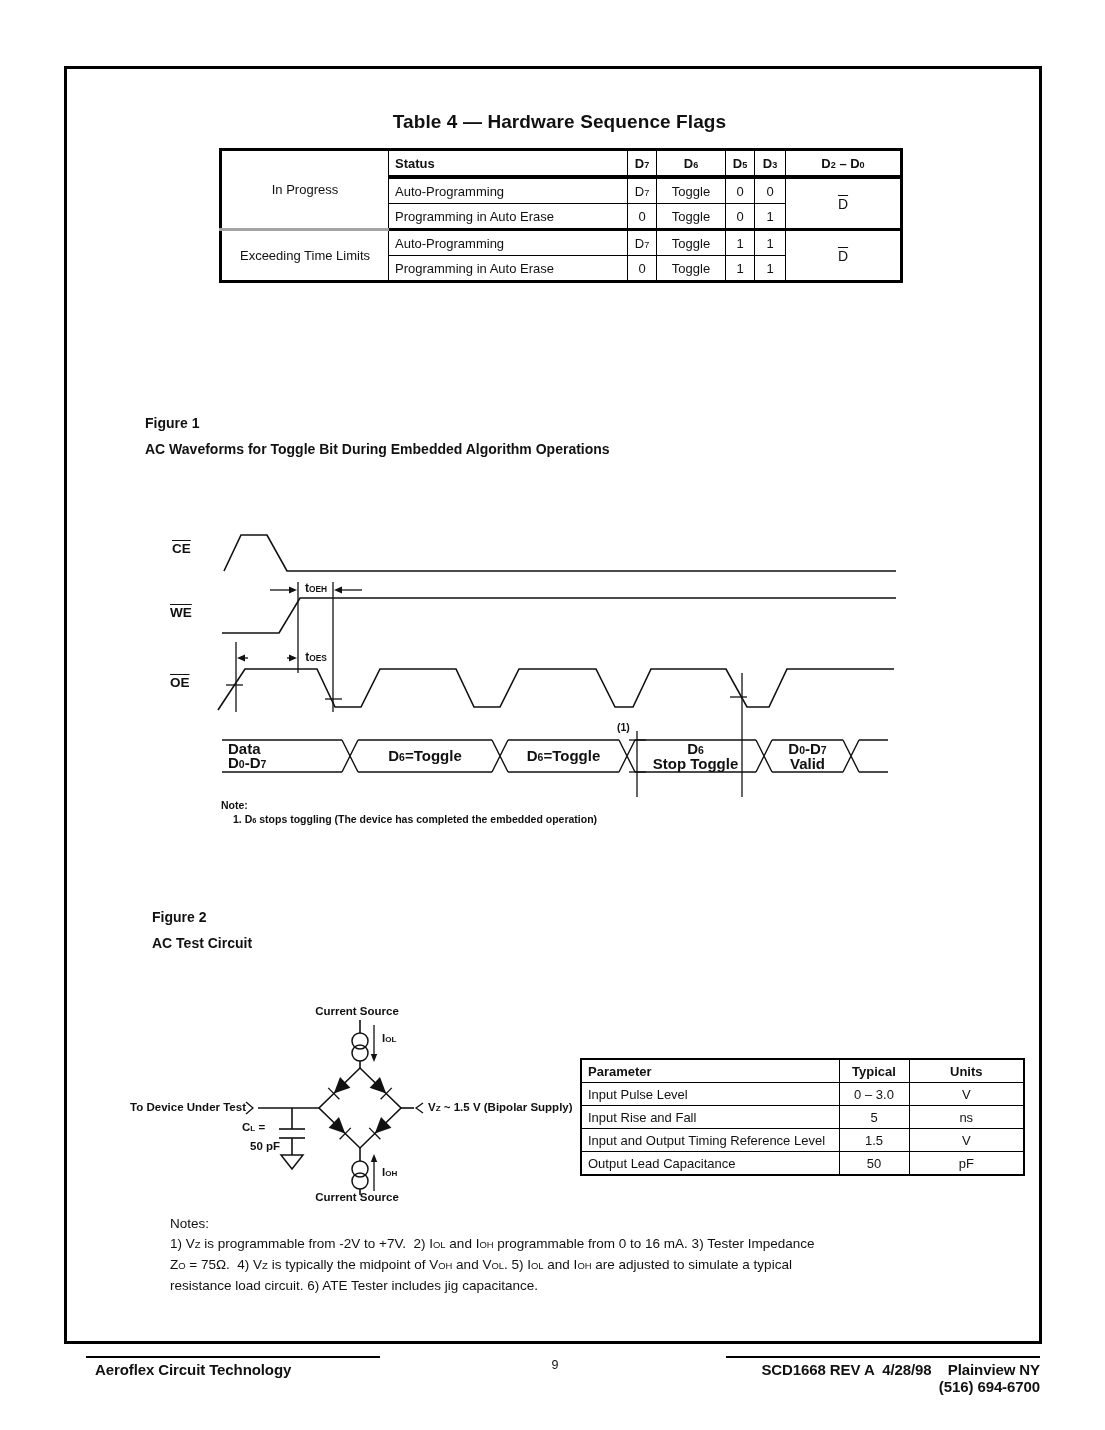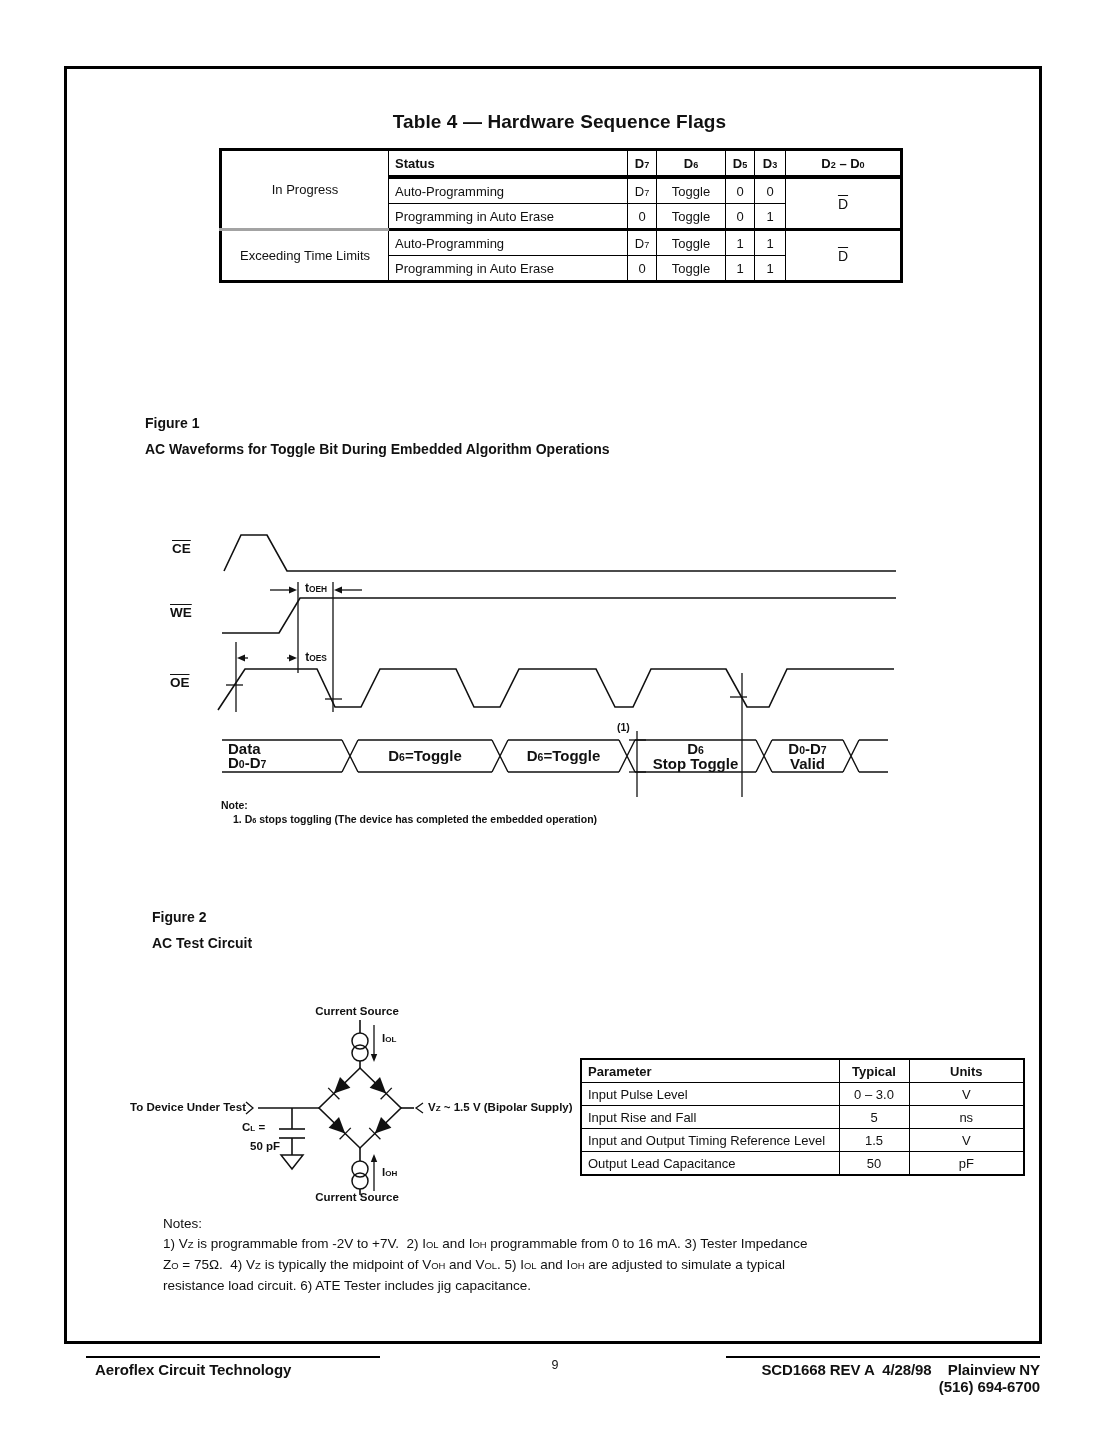--- a/index.html
+++ b/index.html
@@ -255,21 +255,21 @@
     <td>V</td>
   </tr>
   <tr>
     <td class="pl">Output Lead Capacitance</td>
     <td>50</td>
     <td>pF</td>
   </tr>
 </tbody>
   </table>
 
-<div class="abs notes" style="left:163px;top:1214px;width:860px;">
+<div class="abs notes" style="left:170px;top:1214px;width:860px;">
   <div>Notes:</div>
   <div class="pre"><span>1) V</span><span class="sb">Z</span><span> is programmable from -2V to +7V.  2) I</span><span class="sb">OL</span><span> and I</span><span class="sb">OH</span><span> programmable from 0 to 16 mA. 3) Tester Impedance</span></div>
   <div class="pre"><span>Z</span><span class="sb">O</span><span> = 75Ω.  4) V</span><span class="sb">Z</span><span> is typically the midpoint of V</span><span class="sb">OH</span><span> and V</span><span class="sb">OL</span><span>. 5) I</span><span class="sb">OL</span><span> and I</span><span class="sb">OH</span><span> are adjusted to simulate a typical</span></div>
   <div class="pre"><span>resistance load circuit. 6) ATE Tester includes jig capacitance.</span></div>
 </div>
 
 <div class="abs rule" style="left:86px;top:1356px;width:294px;"></div>
 <div class="abs foot" style="left:95px;top:1361px;">Aeroflex Circuit Technology</div>
 <div class="abs pageno ctr" style="left:538px;top:1358px;width:34px;">9</div>
 <div class="abs rule" style="left:726px;top:1356px;width:314px;"></div>

